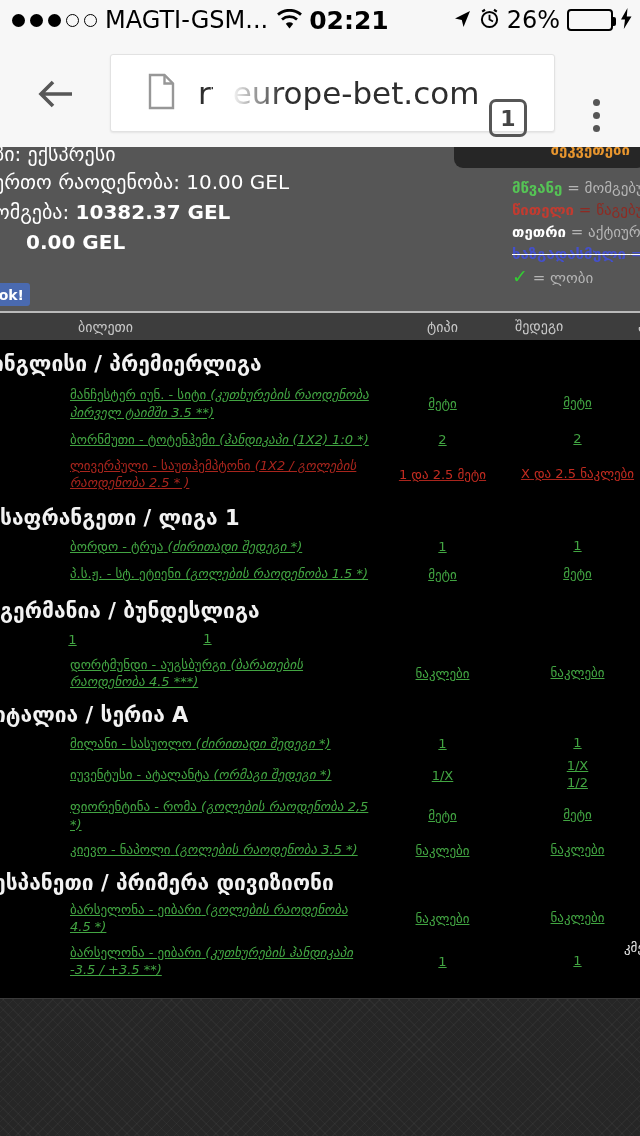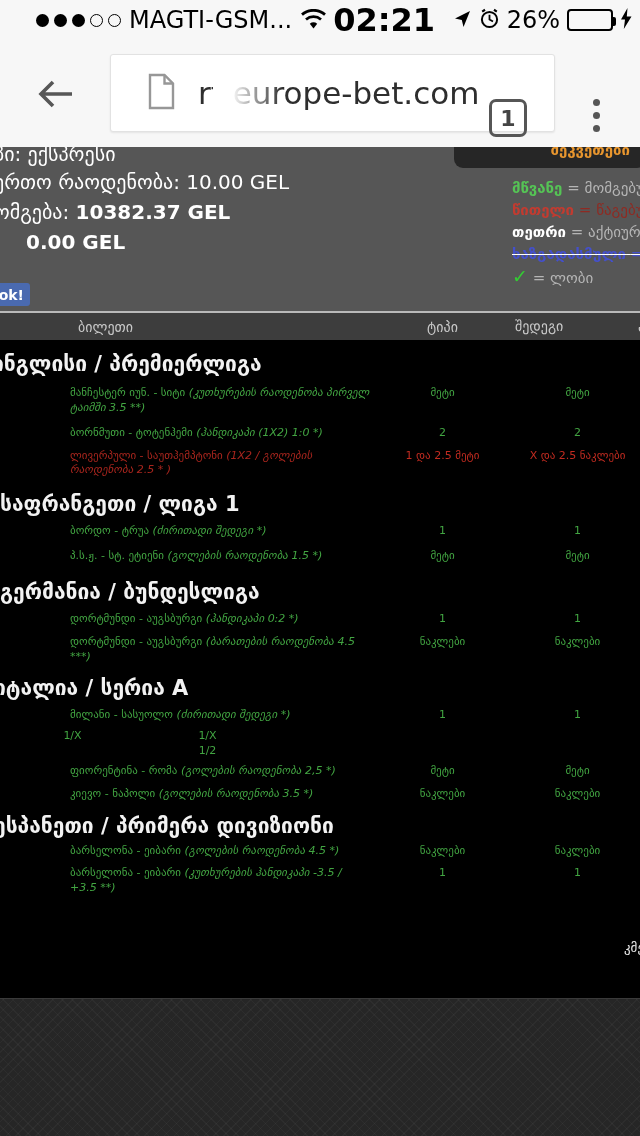--- a/index.html
+++ b/index.html
@@ -2,28 +2,28 @@
 <html><head>
 <meta charset="utf-8">
 <style>
   html,body{margin:0;padding:0;background:#fff;}
   *{box-sizing:border-box;}
   .screen{position:relative;width:640px;height:1136px;overflow:hidden;
     font-family:"DejaVu Sans",sans-serif;background:#000;}
 
   
   .status-bar{position:absolute;top:0;left:0;width:640px;height:40px;background:#f7f7f7;
-    display:flex;align-items:center;color:#000;padding-left:24px;}
+    display:flex;align-items:center;color:#000;}
   .sig-dots{display:flex;gap:5px;margin-left:12px;align-items:center;}
   .sig-dot{width:13px;height:13px;border-radius:50%;}
   .sig-dot.on{background:#000;}
   .sig-dot.off{background:transparent;border:1.5px solid #000;}
   .carrier{font-size:24px;margin-left:8px;letter-spacing:0px;}
   .wifi{margin-left:8px;margin-top:3px;}
-  .sb-time{font-size:32px;font-weight:600;margin-left:6px;}
+  .sb-time{font-size:25px;font-weight:600;margin-left:6px;}
   .sb-right{margin-left:auto;display:flex;align-items:center;gap:7px;margin-right:8px;}
   .batt-pct{font-size:24px;}
   .battery{position:relative;width:46px;height:22px;border:2px solid #000;border-radius:4px;padding:2px;}
   .battery .fill{height:100%;width:26%;background:#f2c100;border-radius:1px;}
   .battery .nub{position:absolute;right:-5px;top:6px;width:3px;height:9px;background:#000;
     border-radius:0 2px 2px 0;}
 
   
   .toolbar{position:absolute;top:40px;left:0;width:640px;height:107px;background:#f7f7f7;}
   .back-btn{position:absolute;left:34px;top:33px;}
@@ -69,21 +69,21 @@
   .table-head{position:absolute;top:311px;left:0;width:640px;height:29px;background:#3d3d3d;
     border-top:2px solid #b9b9b9;display:flex;align-items:center;color:#c9c9c9;font-size:14px;}
   .col-name-h{margin-left:78px;width:292px;}
   .col-tip-h{width:115px;text-align:center;margin-left:15px;}
   .col-res-h{width:125px;text-align:left;margin-left:15px;font-family:Liberation Serif, serif;}
   .col-extra-h{position:absolute;right:-5px;}
 
   .table-body{position:absolute;top:340px;left:0;width:640px;height:658px;background:#000;
     padding-top:12px;overflow:hidden;}
   .sec-title{color:#f2f2f2;font-weight:bold;font-size:21px;white-space:nowrap;}
-  .row{display:flex;align-items:flex-start;font-size:11px;}
+  .row{display:flex;align-items:center;font-size:13px;text-decoration:underline;}
   .row .name{margin-left:70px;width:300px;line-height:1.35;}
   .row .note{font-style:italic;}
   .row .tip{width:115px;text-align:center;margin-left:15px;}
   .row .res{width:125px;text-align:center;margin-left:15px;white-space:pre-line;line-height:1.3;}
   .row.win{color:#42a542;}
   .row.loss{color:#a8251d;}
   .row.loss .tip,.row.loss .res{color:#c22b20;}
   .mt6{margin-top:6px;}.mt8{margin-top:8px;}.mt10{margin-top:10px;}
   .mt12{margin-top:12px;}.mt14{margin-top:14px;}.mt16{margin-top:16px;}
   .footer-partial{position:absolute;top:600px;right:-4px;color:#e8e8e8;font-size:13px;}
@@ -238,38 +238,38 @@
     </div>
     <div class="row mt10 win">
       <span class="name"><span>პ.ს.ჟ. - სტ. ეტიენი</span> <span class="note">(გოლების რაოდენობა 1.5 *)</span></span>
       <span class="tip">მეტი</span>
       <span class="res">მეტი</span>
     </div>
 
     <div class="sec-title mt16">გერმანია / ბუნდესლიგა</div>
 
     <div class="row mt8 win">
-      <span class="name"><span>დორტმუნდი - აუგსბურგი</span> <span class="note">(ჰანდიკაპი 0:2 *)</span></span>
       <span class="tip">1</span>
       <span class="res">1</span>
     </div>
     <div class="row mt8 win">
       <span class="name"><span>დორტმუნდი - აუგსბურგი</span> <span class="note">(ბარათების რაოდენობა 4.5 ***)</span></span>
       <span class="tip">ნაკლები</span>
       <span class="res">ნაკლები</span>
     </div>
 
     <div class="sec-title mt12" style="margin-left:-6px;">იტალია / სერია A</div>
 
     <div class="row mt8 win">
       <span class="name"><span>მილანი - სასუოლო</span> <span class="note">(ძირითადი შედეგი *)</span></span>
       <span class="tip">1</span>
       <span class="res">1</span>
     </div>
     <div class="row mt6 win">
+      <span class="name"><span>იუვენტუსი - ატალანტა</span> <span class="note">(ორმაგი შედეგი *)</span></span>
       <span class="tip">1/X</span>
       <span class="res">1/X
 1/2</span>
     </div>
     <div class="row mt6 win">
       <span class="name"><span>ფიორენტინა - რომა</span> <span class="note">(გოლების რაოდენობა 2,5 *)</span></span>
       <span class="tip">მეტი</span>
       <span class="res">მეტი</span>
     </div>
     <div class="row mt8 win">

